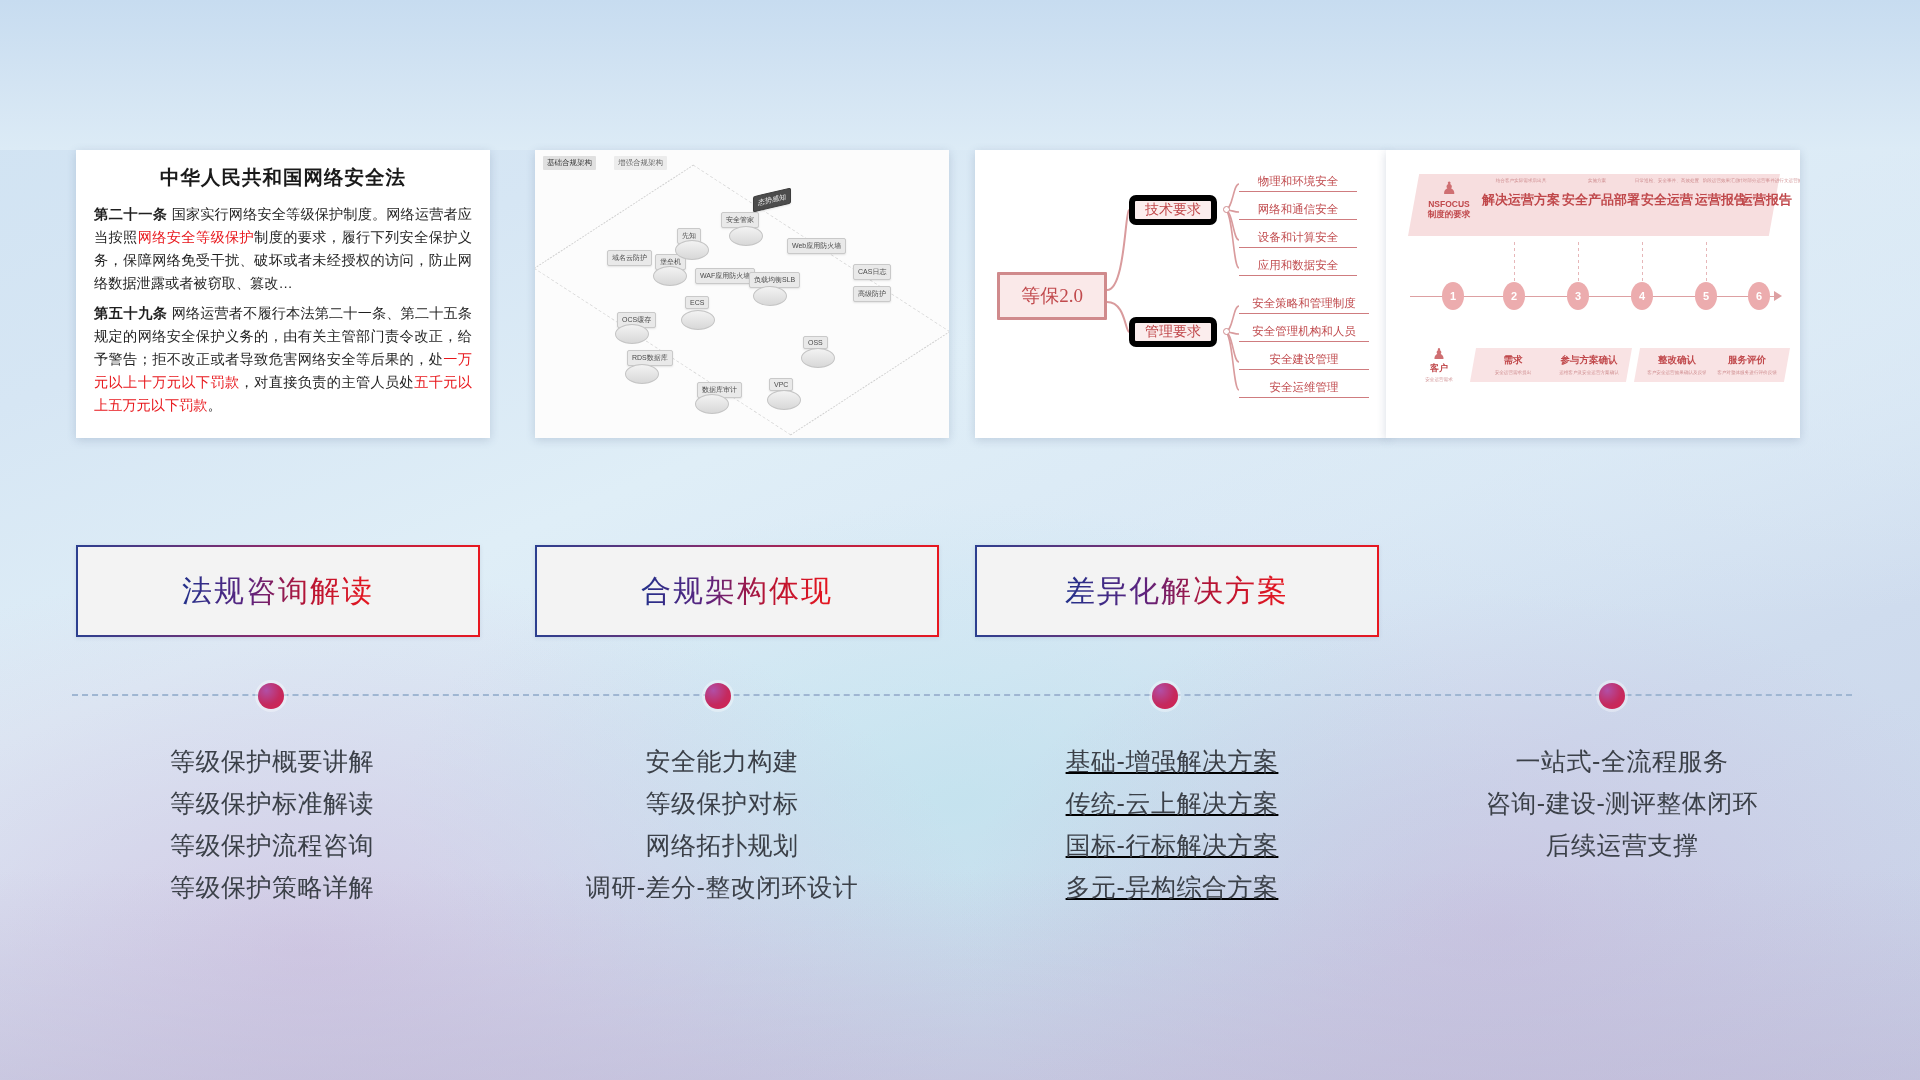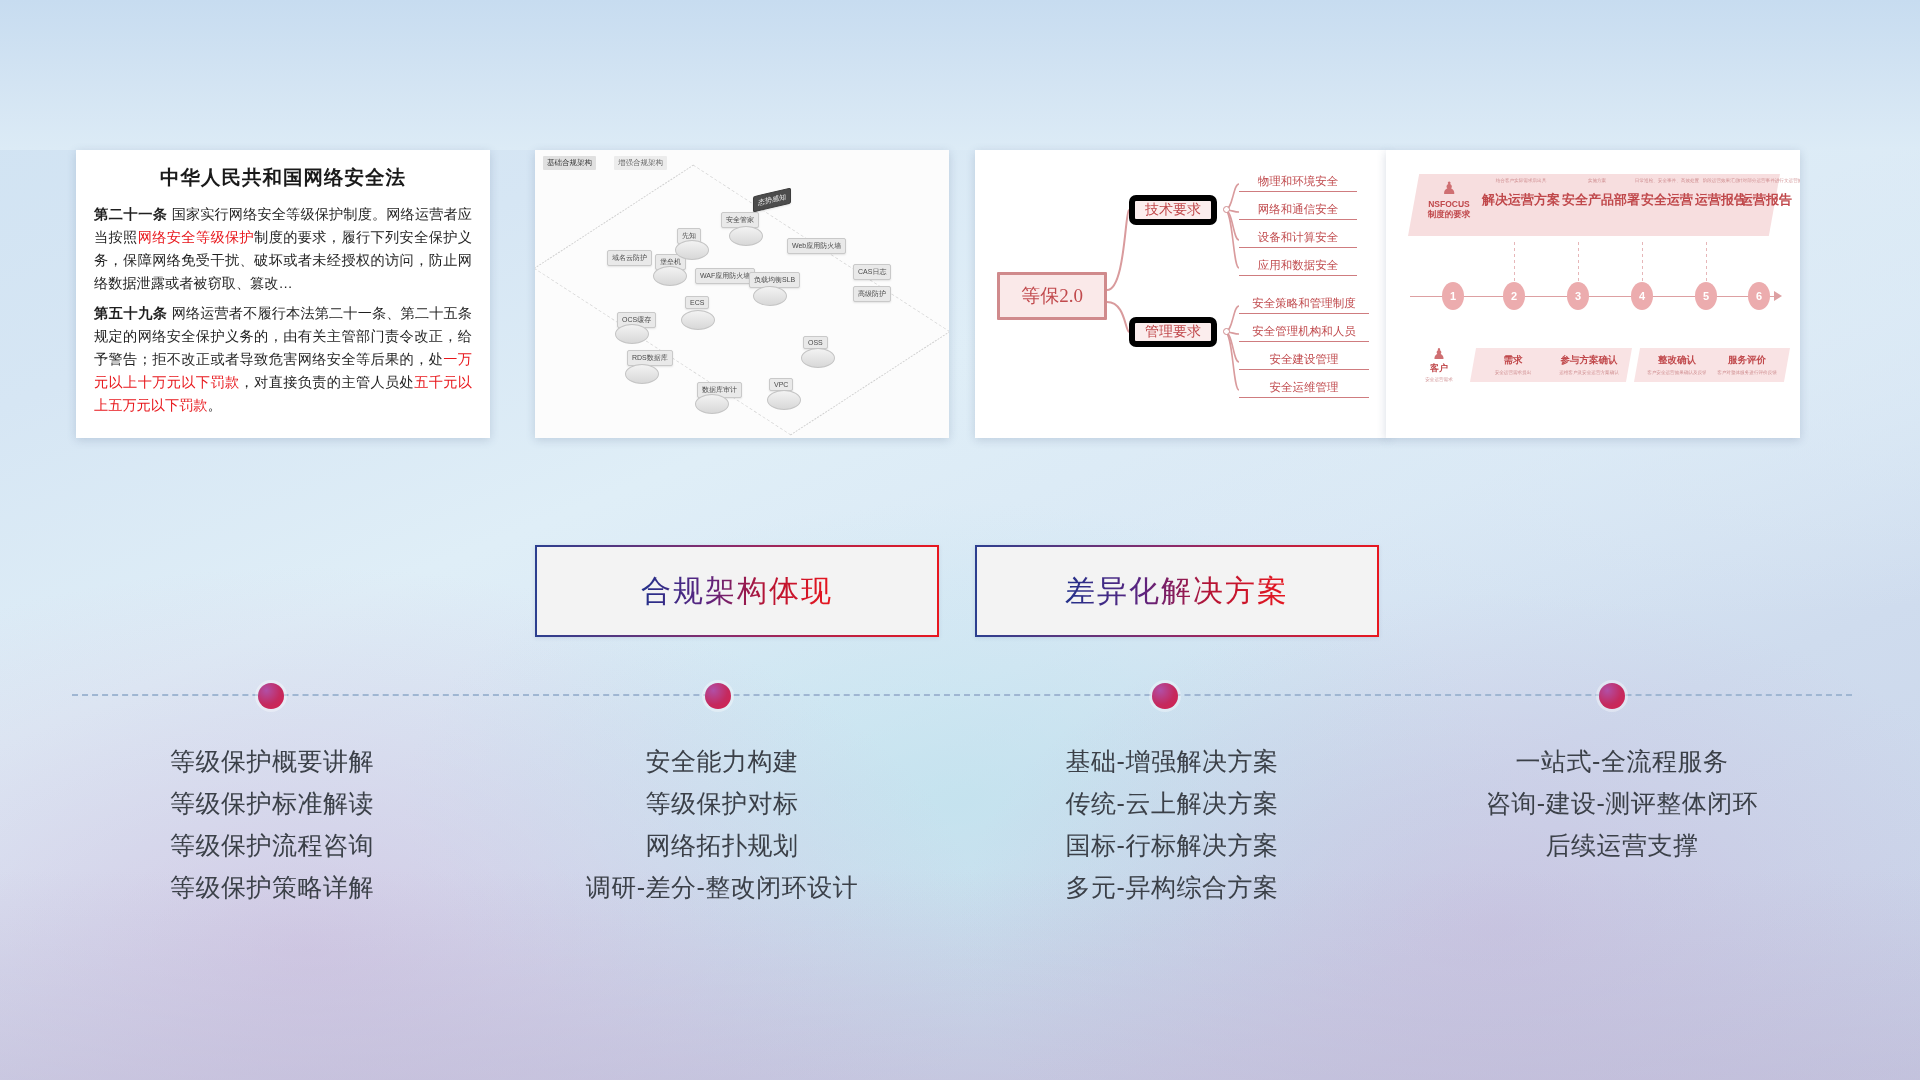--- a/index.html
+++ b/index.html
@@ -168,21 +168,21 @@
   .tl-dot{
     position:absolute; top:683px; width:26px; height:26px; border-radius:50%;
     background:radial-gradient(circle at 32% 28%, #b14fa6 0%, #c42a5f 55%, #d81f4a 100%);
     box-shadow:0 0 0 3px rgba(255,255,255,0.35);
   }
   .d1{ left:258px; } .d2{ left:705px; } .d3{ left:1152px; } .d4{ left:1599px; }
 
   
   .cols{ position:absolute; left:0; top:740px; width:1920px; height:220px; }
   .col{ position:absolute; top:0; width:420px; text-align:center; }
-  .col.k1{ left:62px; } .col.k2{ left:512px; } .col.k3{ left:962px; } .col.k4{ left:1412px; }
+  .col.k1{ left:62px; } .col.k2{ left:512px; } .col.k3{ left:962px;text-decoration:underline; } .col.k4{ left:1412px; }
   .bullet{ font-size:25px; color:#3b4048; line-height:1.68; letter-spacing:0.5px; white-space:nowrap; }
 </style>
 </head>
 <body>
 
 <div class="top-wash"></div>
 <div class="bottom-wash"></div>
 
 <div class="cards">
 
@@ -334,20 +334,27 @@
       <div class="nsf-ls" style="left:236px;">客户安全运营效果确认及反馈</div>
 
       <div class="nsf-lower" style="left:318px;"></div>
       <div class="nsf-lt" style="left:318px;">服务评价</div>
       <div class="nsf-ls" style="left:306px;">客户对整体服务进行评价反馈</div>
     </div>
   </div>
 </div>
 
 <div class="heads">
+  <div class="head-box h1">
+    <span class="bd-t"></span>
+    <span class="bd-b"></span>
+    <span class="bd-l"></span>
+    <span class="bd-r"></span>
+    <span class="head-txt">法规咨询解读</span>
+  </div>
   <div class="head-box h2">
     <span class="bd-t"></span>
     <span class="bd-b"></span>
     <span class="bd-l"></span>
     <span class="bd-r"></span>
     <span class="head-txt">合规架构体现</span>
   </div>
   <div class="head-box h3">
     <span class="bd-t"></span>
     <span class="bd-b"></span>

